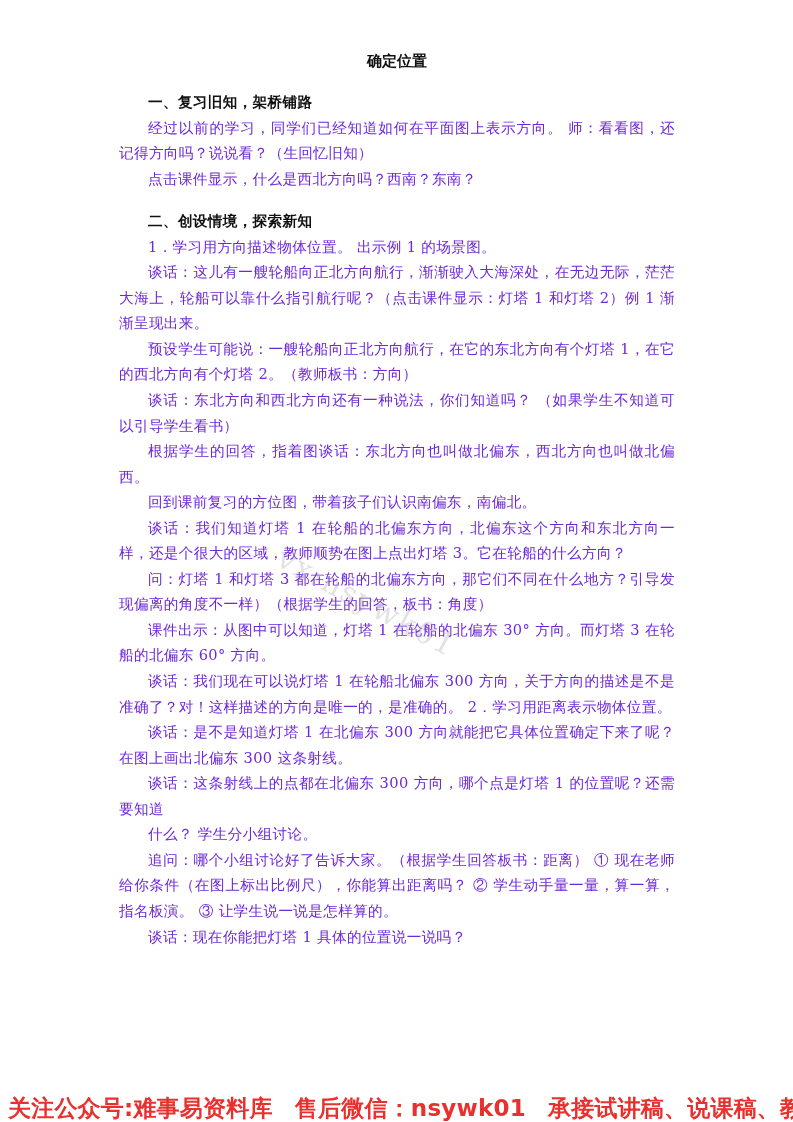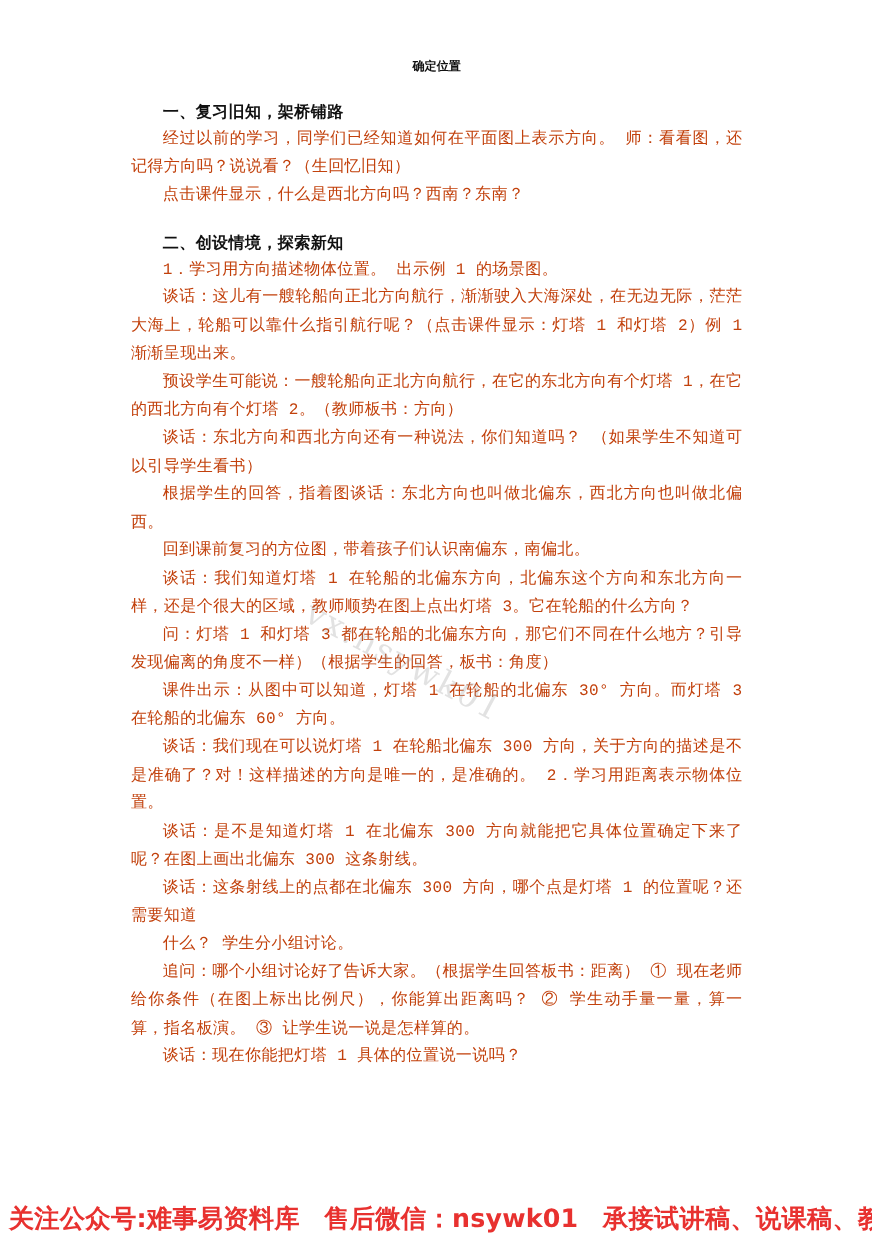--- a/index.html
+++ b/index.html
@@ -18,36 +18,35 @@
     .page {
       position: absolute;
       left: 119px;
       top: 50px;
       width: 556px;
     }
     .title {
       text-align: center;
       font-family: "DejaVu Sans", "Liberation Sans", sans-serif;
       font-weight: bold;
-      font-size: 11px;
+      font-size: 15px;
       line-height: 22px;
       height: 22px;
       margin: 0 0 7px 0;
       color: #111;
     }
     .line-block {
       margin: 0;
       font-size: 14.6px;
       line-height: 25.55px;
       text-indent: 29px;
       text-align: justify;
       text-align-last: left;
       letter-spacing: 0.35px;
-      color: #c2410c;
-      font-family: Liberation Mono, monospace;
+      color: #6d28d9;
     }
     .line-block.heading {
       font-family: "DejaVu Sans", "Liberation Sans", sans-serif;
       font-weight: bold;
       color: #111;
       margin-top: 17px;
     }
     .watermark {
       position: absolute;
       left: 288px;

